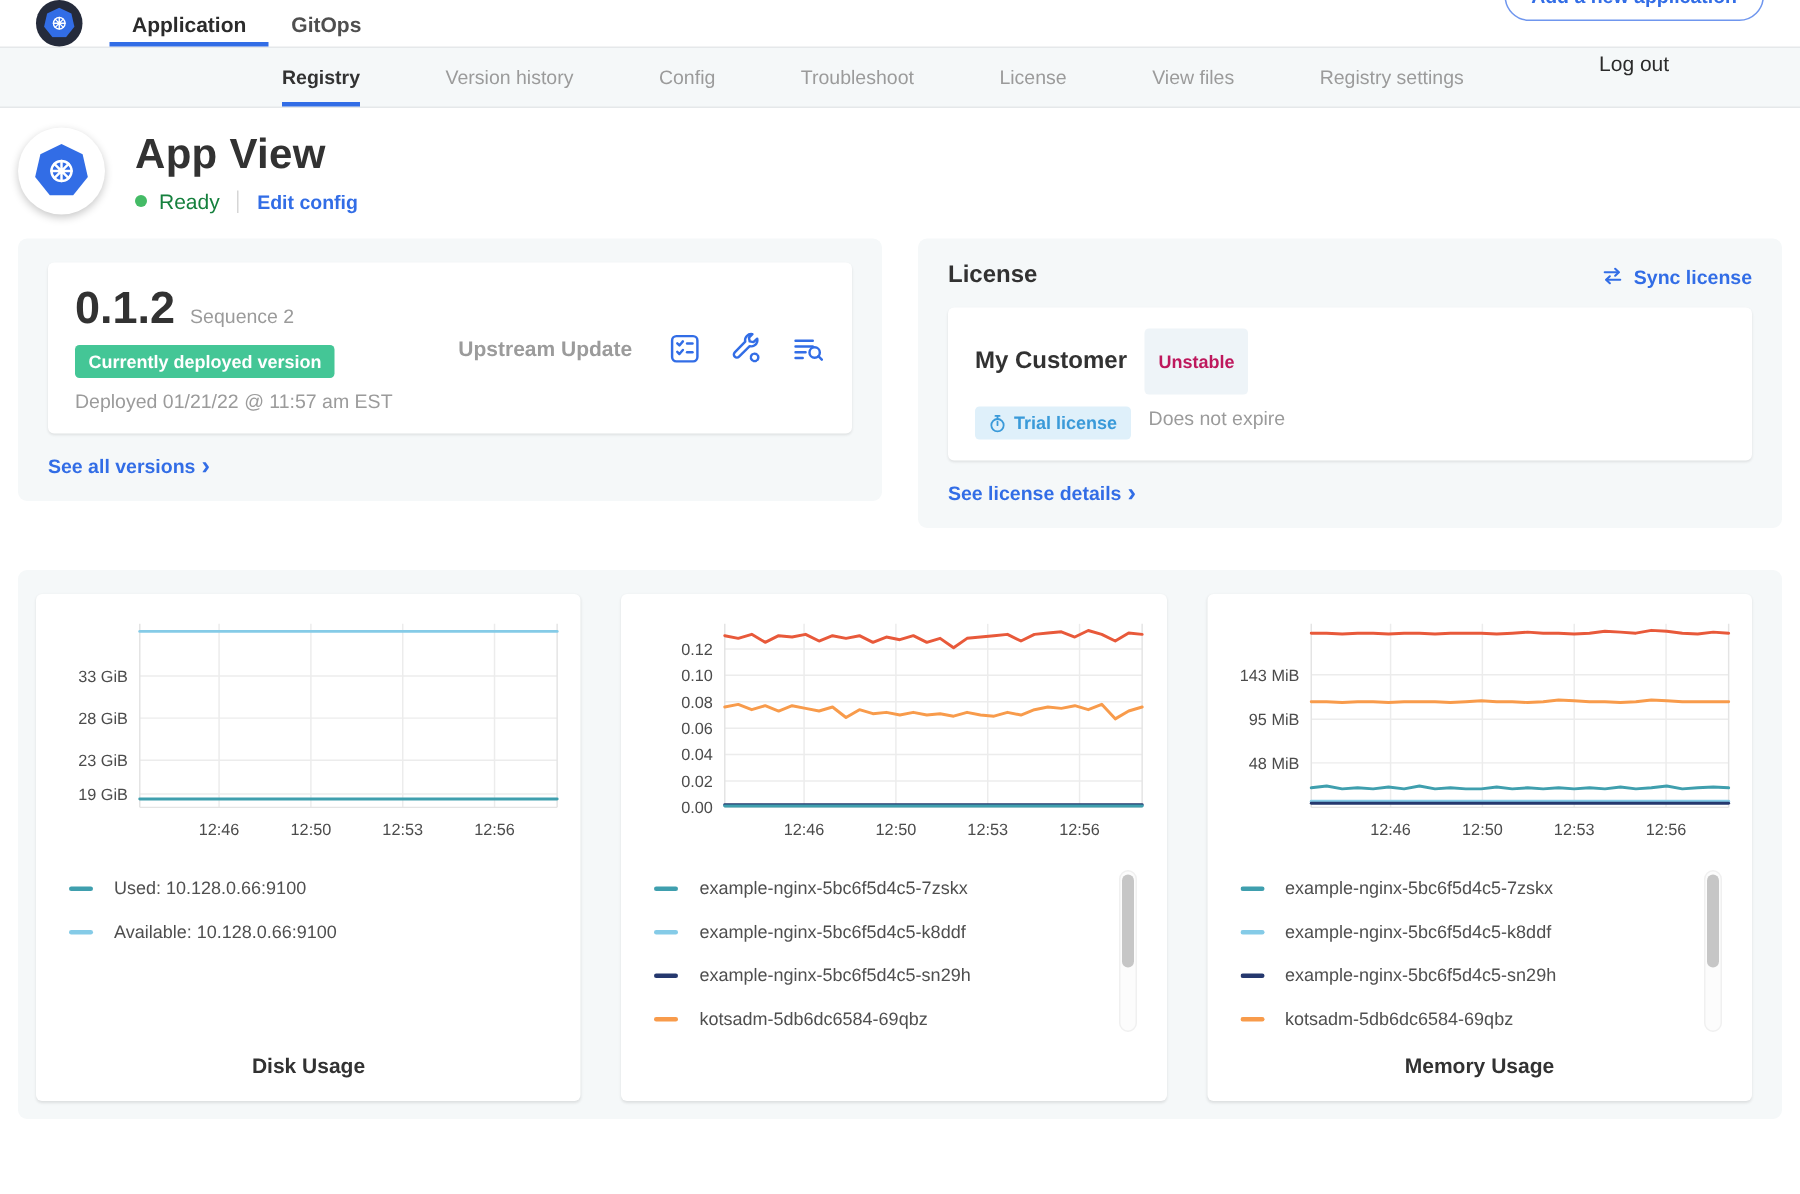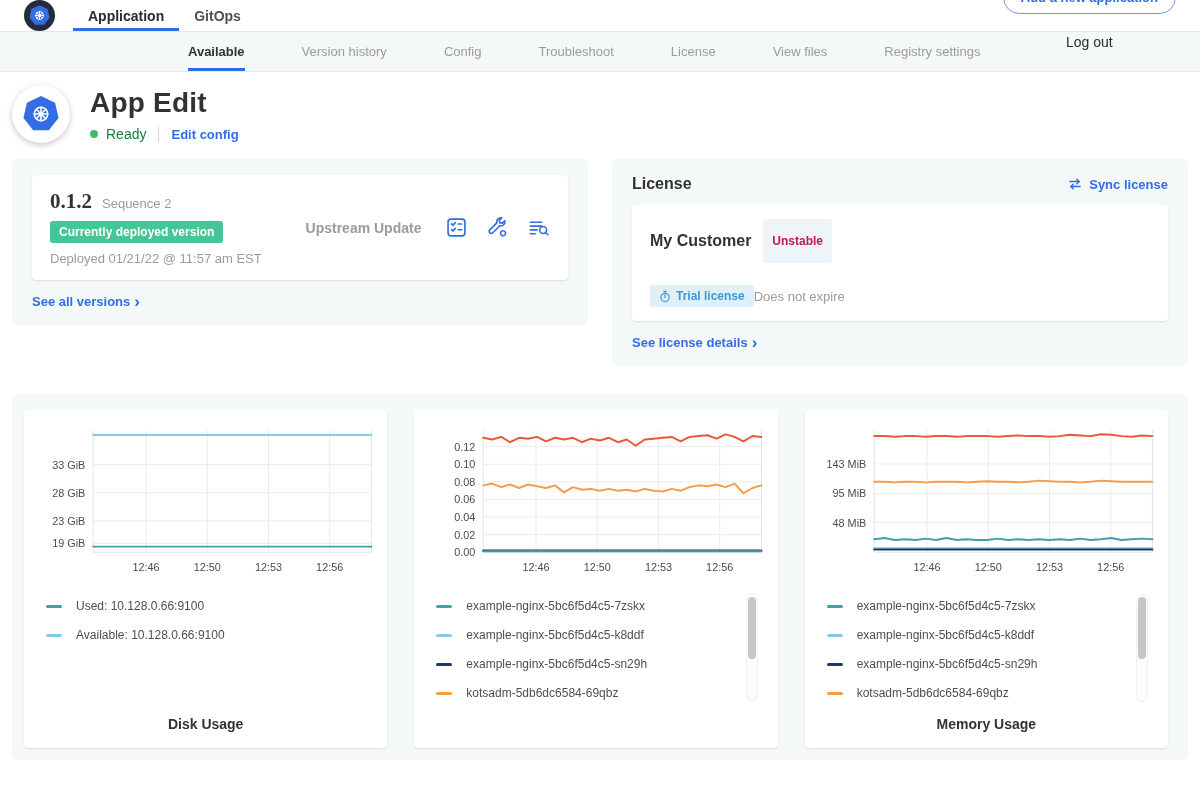--- a/index.html
+++ b/index.html
@@ -42,34 +42,34 @@
   .version-card { flex:0 0 576px; }
   .license-card { flex:1; }
   .card-head { display:flex; align-items:center; justify-content:space-between; margin-bottom:12px; }
   .card-title { font-size:16px; font-weight:700; }
   .card-links { display:flex; gap:26px; }
   .inner { background:#fff; border-radius:4px; box-shadow:0 1px 2px rgba(0,0,0,.1); padding:14px 18px; }
 
   .version-inner { display:flex; align-items:center; justify-content:space-between; }
   .ver-left { min-width:232px; }
   .ver-row1 { display:flex; align-items:baseline; gap:10px; }
-  .ver-num { font-size:21px; font-weight:700;font-family:Liberation Serif, serif; }
+  .ver-num { font-size:30px; font-weight:700; }
   .ver-seq { font-size:13px; color:#9b9b9b; }
   .badge-green { display:inline-block; background:#44c696; color:#fff; font-size:12px; font-weight:700; padding:4px 9px; border-radius:3px; margin:7px 0 8px 0; }
   .ver-deployed { font-size:13px; color:#9b9b9b; }
   .ver-mid { flex:1; text-align:center; font-size:14px; font-weight:600; color:#9b9b9b; }
   .ver-icons { display:flex; gap:18px; color:#326de6; }
   .ver-icons span { display:flex; cursor:pointer; }
   .see-link { margin-top:14px; display:flex; align-items:center; gap:4px; }
   .chev { font-size:17px; font-weight:700; line-height:10px; }
 
   .lic-row1 { display:flex; align-items:center; gap:12px; }
   .lic-name { font-size:16px; font-weight:700; }
   .badge-channel { background:#eef4f8; color:#be185d; font-size:12px; font-weight:600; padding:15px 9px; border-radius:3px; }
-  .lic-row2 { display:flex; align-items:center; margin-top:22px; }
+  .lic-row2 { display:flex; align-items:flex-start; gap:12px; margin-top:8px; }
   .badge-trial { background:#dff0fa; color:#3a9ad9; font-size:12px; font-weight:700; padding:4px 9px; border-radius:3px; display:inline-flex; align-items:center; gap:5px; }
   .lic-expiry { font-size:13px; color:#9b9b9b; }
 
   
   .monitoring { margin:0 12px; padding:16px 20px 12px 12px; }
   .mon-head { display:flex; align-items:center; justify-content:space-between; margin:0 0 14px 10px; }
   .charts-row { display:flex; gap:27px; }
   .chart-card { flex:1; background:#fff; border-radius:4px; box-shadow:0 1px 2px rgba(0,0,0,.1); padding:12px 8px 16px 8px; position:relative; }
   svg.chart { display:block; width:100%; height:auto; }
   .tick { font-family:"Liberation Sans",sans-serif; font-size:11px; fill:#4c4c4c; }
@@ -101,41 +101,41 @@
     <a class="topnav-item active">Application</a>
     <a class="topnav-item">GitOps</a>
   </nav>
   <div class="topnav-right">
     <button class="add-app-btn">Add a new application</button>
     <a class="logout">Log out</a>
   </div>
 </header>
 
 <nav class="subnav">
-  <a class="tab active">Available</a>
+  <a class="tab active">Registry</a>
   <a class="tab">Version history</a>
   <a class="tab">Config</a>
   <a class="tab">Troubleshoot</a>
   <a class="tab">License</a>
   <a class="tab">View files</a>
   <a class="tab">Registry settings</a>
 </nav>
 
 <div class="app-header">
   <span class="app-icon">
     <span class="hept">
       <svg width="26" height="26" viewBox="0 0 24 24" class="stroke-ic" style="stroke:#fff;stroke-width:1.5">
         <circle cx="12" cy="12" r="6.2"></circle>
         <path d="M12 5.8v12.4M5.8 12h12.4M7.6 7.6l8.8 8.8M16.4 7.6l-8.8 8.8"></path>
         <circle cx="12" cy="12" r="1.8" fill="#fff" stroke="none"></circle>
       </svg>
     </span>
   </span>
   <div class="app-title-block">
-    <h1 class="app-title">App Edit</h1>
+    <h1 class="app-title">App View</h1>
     <div class="status-row">
       <span class="status-dot"></span>
       <span class="status-text">Ready</span>
       <span class="vdiv"></span>
       <a class="link">Edit config</a>
     </div>
   </div>
 </div>
 
 <div class="cards-row">

